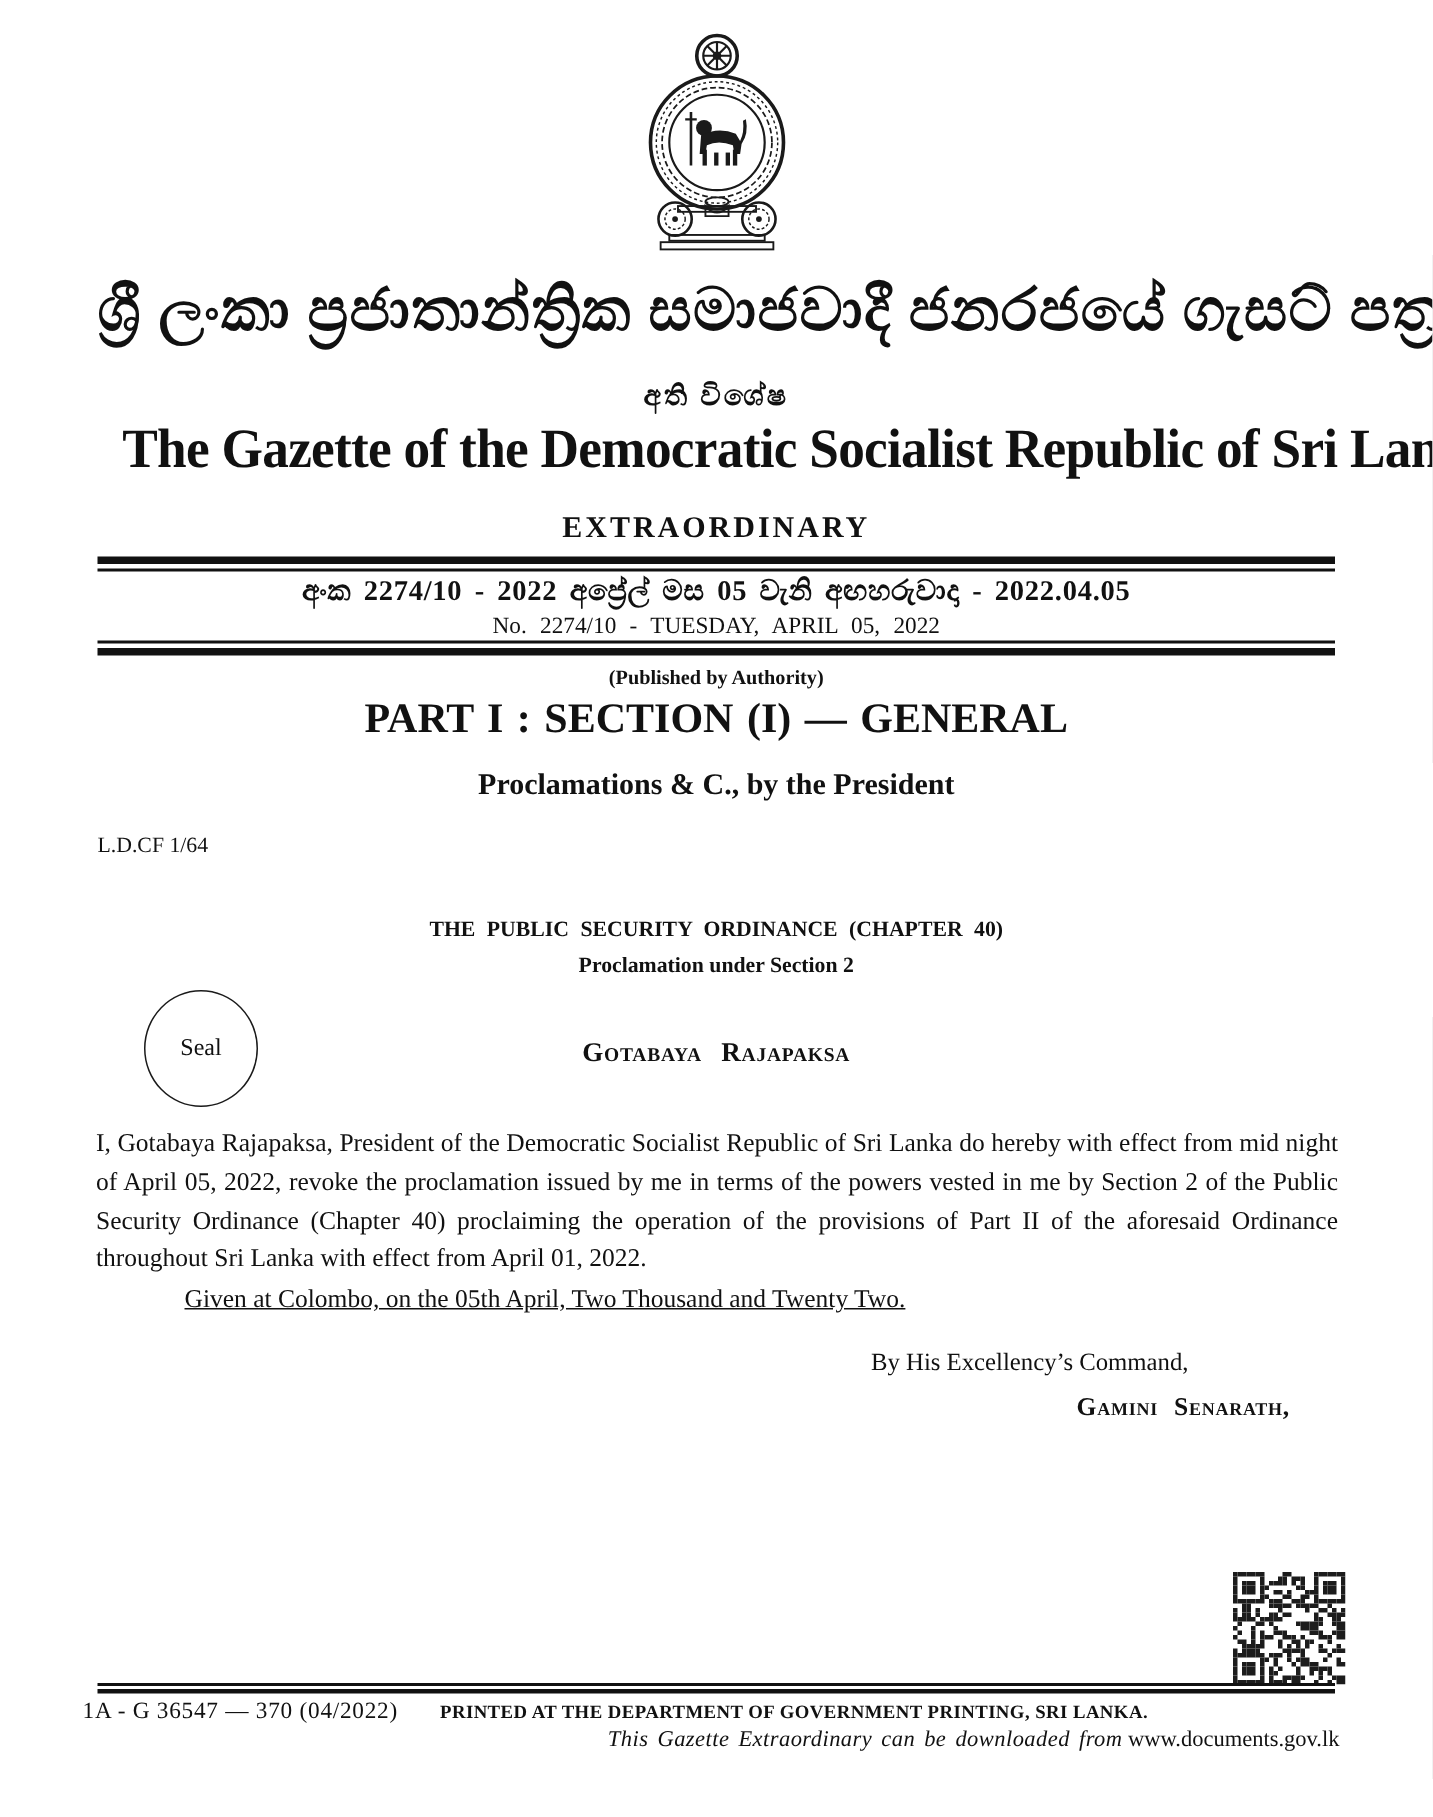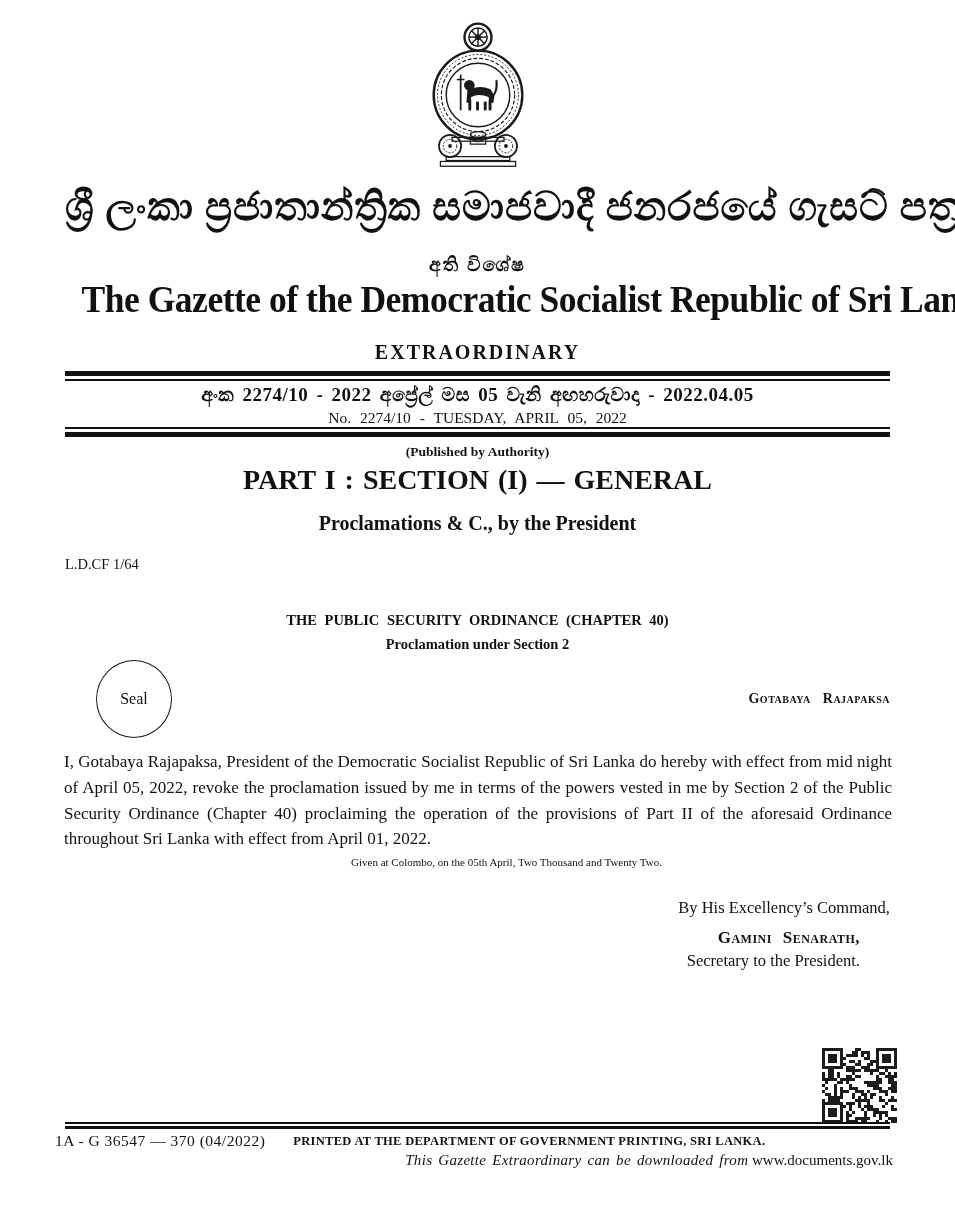--- a/index.html
+++ b/index.html
@@ -35,31 +35,31 @@
   .ordinance { top:612px; font-size:14.5px; font-weight:bold; word-spacing:4px; }
   .proclamation { top:636px; font-size:14.5px; font-weight:bold; }
 
   .seal-circle {
     top:660px; left:96px; width:74px; height:76px;
     border:1.5px solid #1a1a1a; border-radius:50%;
     display:flex; align-items:center; justify-content:center;
     font-size:16px;
   }
   .president-name {
-    top:691px; left:65px; width:825px; text-align:right;
-    font-variant:small-caps; font-weight:bold; font-size:14px;
+    top:691px; left:65px; width:825px; text-align:center;
+    font-variant:small-caps; font-weight:bold; font-size:18px;
     letter-spacing:0.5px; word-spacing:8px;
   }
 
   .body-par {
     top:749px; left:64px; width:828px;
     font-size:17px; line-height:1.52; text-align:justify;
   }
-  .given-line { top:856px; left:65px; width:825px; text-align:center; padding-left:58px; box-sizing:border-box; font-size:11px; }
-  .command-line { top:898px; left:65px; width:825px; text-align:right; padding-left:418px; box-sizing:border-box; font-size:16.5px; }
+  .given-line { top:856px; left:65px; width:825px; text-align:left; padding-left:58px; box-sizing:border-box; font-size:17px;text-decoration:underline; }
+  .command-line { top:898px; left:65px; width:825px; text-align:center; padding-left:418px; box-sizing:border-box; font-size:16.5px; }
 
   .signatory { top:928px; left:65px; width:795px; text-align:right; }
   .signatory .name { font-variant:small-caps; font-weight:bold; font-size:17px; word-spacing:6px; letter-spacing:0.5px; }
   .signatory .role { font-size:16.5px; margin-top:3px; }
 
   .qr { top:1048px; left:822px; width:75px; height:75px; }
 
   .footer-rule { top:1122px; }
   .footer-rule .l1 { height:1.5px; background:#111; }
   .footer-rule .g  { height:2.5px; }
@@ -152,21 +152,20 @@
     <span>Seal</span>
   </div>
   <div class="abs president-name">Gotabaya Rajapaksa</div>
 
   <div class="abs body-par">I, Gotabaya Rajapaksa, President of the Democratic Socialist Republic of Sri Lanka do hereby with effect from mid night of April 05, 2022, revoke the proclamation issued by me in terms of the powers vested in me by Section 2 of the Public Security Ordinance (Chapter 40) proclaiming the operation of the provisions of Part II of the aforesaid Ordinance throughout Sri Lanka with effect from April 01, 2022.</div>
   <div class="abs given-line">Given at Colombo, on the 05th  April, Two Thousand and Twenty Two.</div>
   <div class="abs command-line">By His Excellency’s Command,</div>
 
   <div class="abs signatory">
     <div class="name">Gamini Senarath,</div>
-    <div class="role">Secretary to the President.</div>
   </div>
 
   <div class="abs qr" id="qr"><svg width="75" height="75" viewBox="0 0 75 75">
         <rect width="75" height="75" fill="#fff"></rect>
         <rect x="0" y="0" width="3" height="3" fill="#1c1c1c"></rect>
         <rect x="3" y="0" width="3" height="3" fill="#1c1c1c"></rect>
         <rect x="6" y="0" width="3" height="3" fill="#1c1c1c"></rect>
         <rect x="9" y="0" width="3" height="3" fill="#1c1c1c"></rect>
         <rect x="12" y="0" width="3" height="3" fill="#1c1c1c"></rect>
         <rect x="15" y="0" width="3" height="3" fill="#1c1c1c"></rect>

